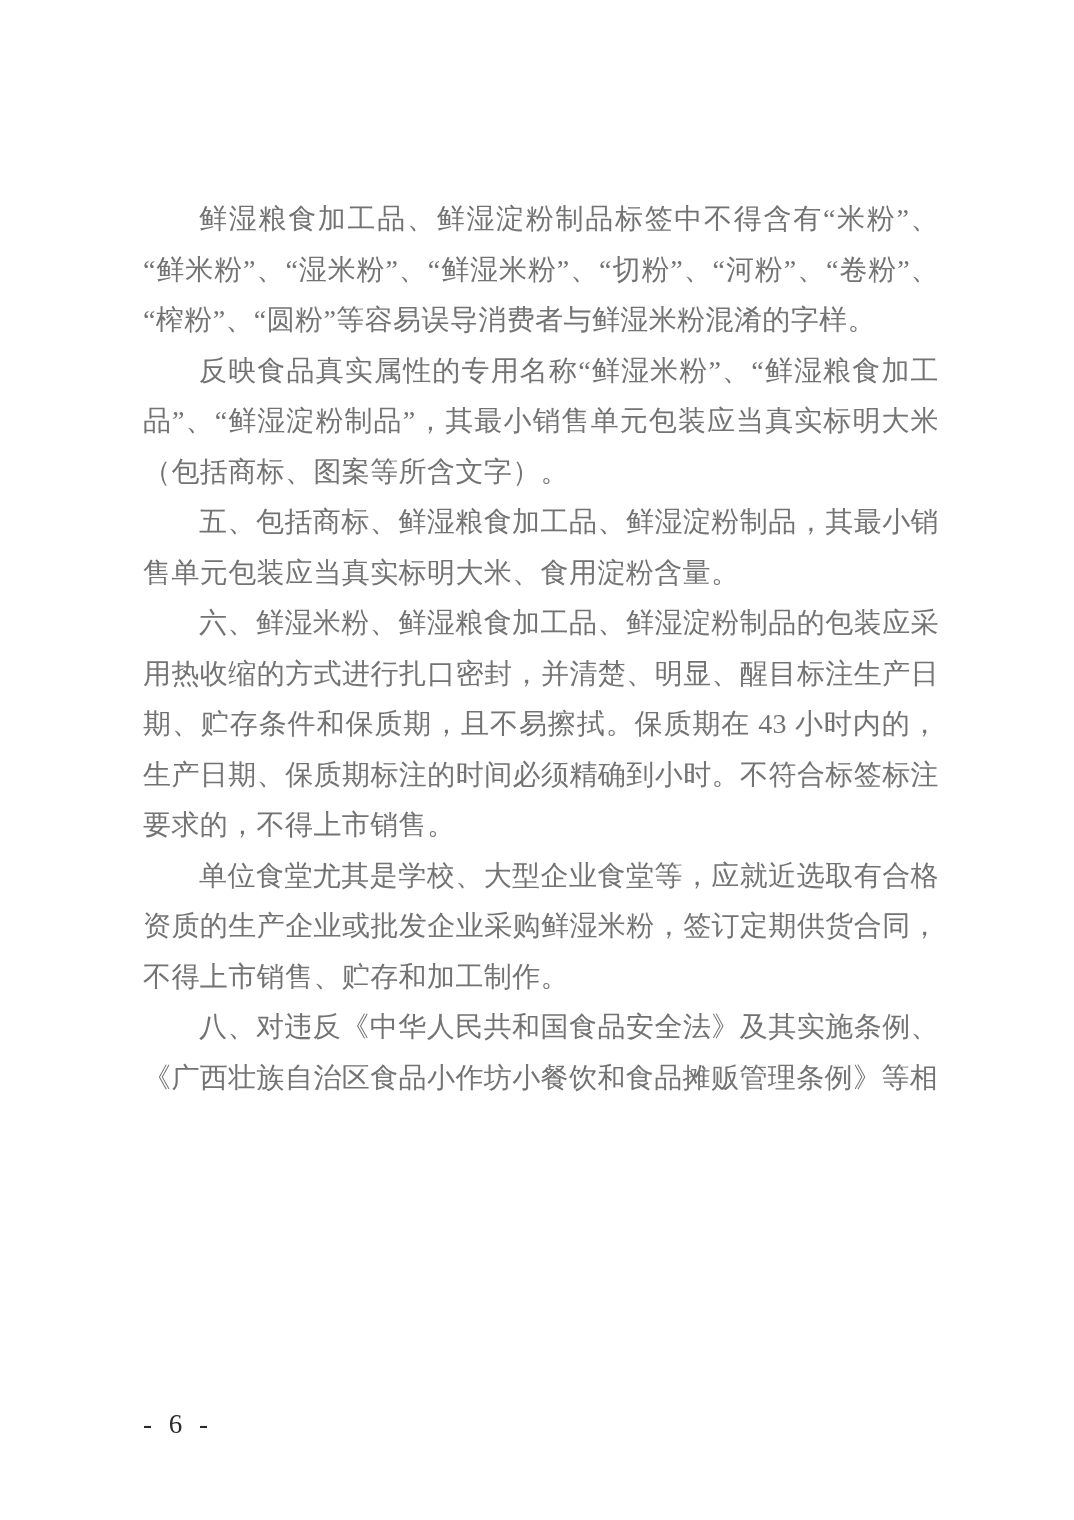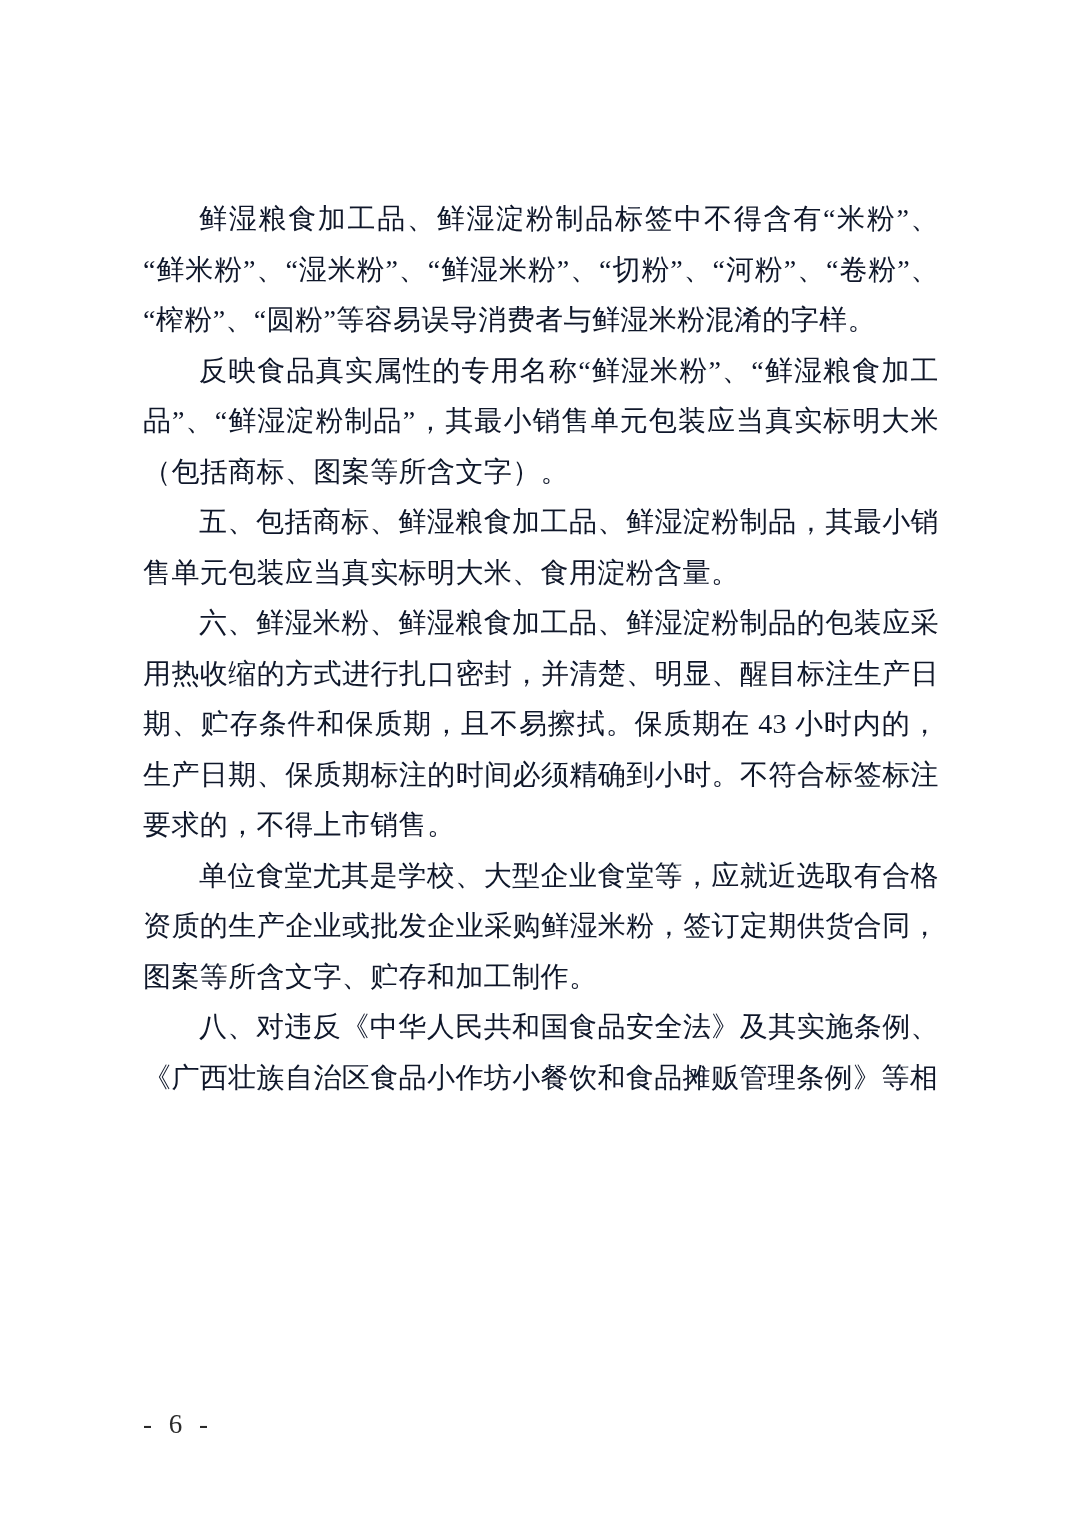--- a/index.html
+++ b/index.html
@@ -22,21 +22,21 @@
   }
   .body-text {
     position: absolute;
     left: 143px;
     top: 194px;
     width: 796px;
     font-size: 28px;
     line-height: 50.5px;
     letter-spacing: 0.4px;
     text-align: justify;
-    color: #0f172a;
+    color: #737373;
     font-weight: 400;
   }
   .body-text p {
     margin: 0;
     padding: 0;
     text-indent: 2em;
   }
   .page-number {
     position: absolute;
     left: 143px;
@@ -51,19 +51,19 @@
 </head>
 <body>
 
 <div class="doc-page">
 
   <div class="body-text">
     <p>鲜湿粮食加工品、鲜湿淀粉制品标签中不得含有“米粉”、“鲜米粉”、“湿米粉”、“鲜湿米粉”、“切粉”、“河粉”、“卷粉”、“榨粉”、“圆粉”等容易误导消费者与鲜湿米粉混淆的字样。</p>
     <p>反映食品真实属性的专用名称“鲜湿米粉”、“鲜湿粮食加工品”、“鲜湿淀粉制品”，其最小销售单元包装应当真实标明大米（包括商标、图案等所含文字）。</p>
     <p>五、包括商标、鲜湿粮食加工品、鲜湿淀粉制品，其最小销售单元包装应当真实标明大米、食用淀粉含量。</p>
     <p>六、鲜湿米粉、鲜湿粮食加工品、鲜湿淀粉制品的包装应采用热收缩的方式进行扎口密封，并清楚、明显、醒目标注生产日期、贮存条件和保质期，且不易擦拭。保质期在 43 小时内的，生产日期、保质期标注的时间必须精确到小时。不符合标签标注要求的，不得上市销售。</p>
-    <p>单位食堂尤其是学校、大型企业食堂等，应就近选取有合格资质的生产企业或批发企业采购鲜湿米粉，签订定期供货合同，图案等所含文字、贮存和加工制作。</p>
+    <p>单位食堂尤其是学校、大型企业食堂等，应就近选取有合格资质的生产企业或批发企业采购鲜湿米粉，签订定期供货合同，不得上市销售、贮存和加工制作。</p>
     <p>八、对违反《中华人民共和国食品安全法》及其实施条例、《广西壮族自治区食品小作坊小餐饮和食品摊贩管理条例》等相</p>
   </div>
 
   <div class="page-number">- 6 -</div>
 
 </div>
 
 </body></html>

